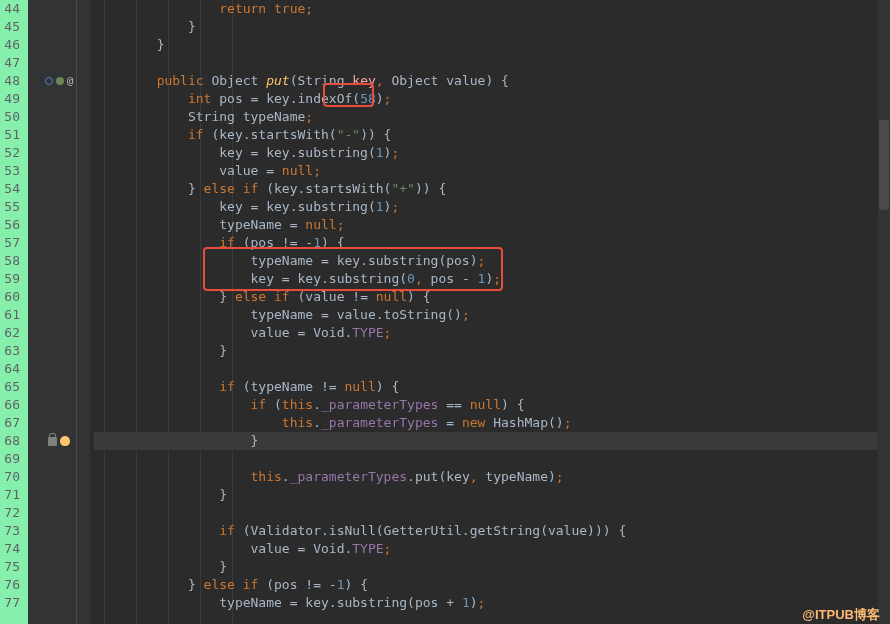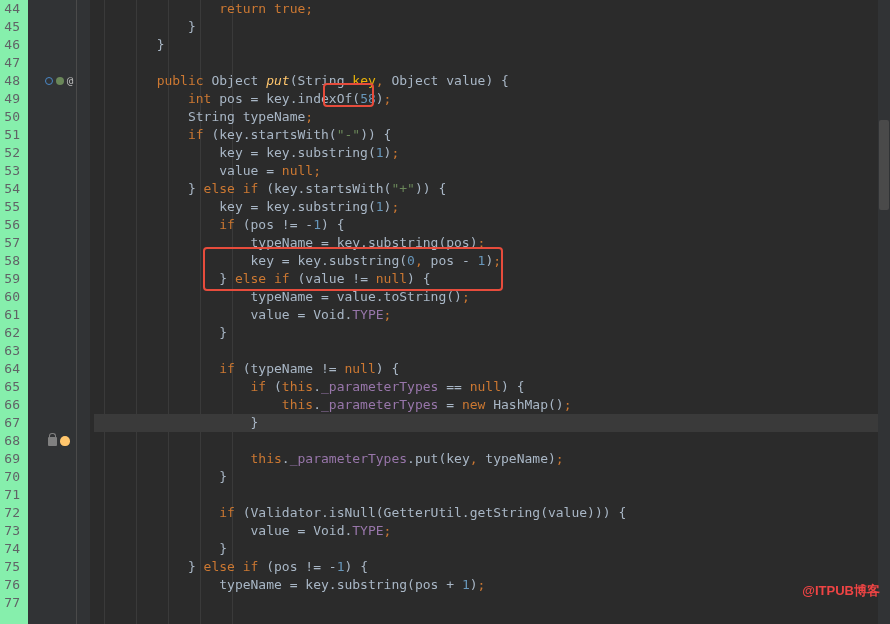--- a/index.html
+++ b/index.html
@@ -64,42 +64,42 @@
       position: relative;
     }
     .code-line.highlighted {
       background: #3a3a3a;
     }
     .kw { color: #cc7832; }
     .num { color: #6897bb; }
     .str { color: #6a8759; }
     .field { color: #9876aa; }
     .method { color: #ffc66d; font-style: italic; }
-    .param { color: #eab308; }
+    .param { color: #fca5a5; }
     .punct { color: #a9b7c6; }
     .semi { color: #cc7832; }
     .indent-guide {
       position: absolute;
       width: 1px;
       background: #3a3a3a;
       top: 0;
       bottom: 0;
     }
     .red-box {
       position: absolute;
       border: 2px solid #e74c3c;
       border-radius: 4px;
       pointer-events: none;
       z-index: 10;
     }
     .watermark {
       position: absolute;
-      bottom: 24px;
+      bottom: 0;
       right: 10px;
-      color: #ef4444;
+      color: #fdba74;
       font-family: sans-serif;
       font-size: 13px;
       font-weight: bold;
       z-index: 20;
     }
     .bulb-icon {
       width: 10px;
       height: 10px;
       background: #ffc66d;
       border-radius: 50% 50% 45% 45%;
@@ -254,20 +254,21 @@
       <div class="code-line">        <span class="punct">}</span></div>
       <div class="code-line"></div>
       <div class="code-line">        <span class="kw">public</span><span class="punct"> Object </span><span class="method">put</span><span class="punct">(String </span><span class="param">key</span><span class="semi">,</span><span class="punct"> Object value) {</span></div>
       <div class="code-line">            <span class="kw">int</span><span class="punct"> pos = key.indexOf(</span><span class="num">58</span><span class="punct">)</span><span class="semi">;</span></div>
       <div class="code-line">            <span class="punct">String typeName</span><span class="semi">;</span></div>
       <div class="code-line">            <span class="kw">if</span><span class="punct"> (key.startsWith(</span><span class="str">"-"</span><span class="punct">)) {</span></div>
       <div class="code-line">                <span class="punct">key = key.substring(</span><span class="num">1</span><span class="punct">)</span><span class="semi">;</span></div>
       <div class="code-line">                <span class="punct">value = </span><span class="kw">null</span><span class="semi">;</span></div>
       <div class="code-line">            <span class="punct">} </span><span class="kw">else if</span><span class="punct"> (key.startsWith(</span><span class="str">"+"</span><span class="punct">)) {</span></div>
       <div class="code-line">                <span class="punct">key = key.substring(</span><span class="num">1</span><span class="punct">)</span><span class="semi">;</span></div>
+      <div class="code-line">                <span class="punct">typeName = </span><span class="kw">null</span><span class="semi">;</span></div>
       <div class="code-line">                <span class="kw">if</span><span class="punct"> (pos != -</span><span class="num">1</span><span class="punct">) {</span></div>
       <div class="code-line">                    <span class="punct">typeName = key.substring(pos)</span><span class="semi">;</span></div>
       <div class="code-line">                    <span class="punct">key = key.substring(</span><span class="num">0</span><span class="semi">,</span><span class="punct"> pos - </span><span class="num">1</span><span class="punct">)</span><span class="semi">;</span></div>
       <div class="code-line">                <span class="punct">} </span><span class="kw">else if</span><span class="punct"> (value != </span><span class="kw">null</span><span class="punct">) {</span></div>
       <div class="code-line">                    <span class="punct">typeName = value.toString()</span><span class="semi">;</span></div>
       <div class="code-line">                    <span class="punct">value = Void.</span><span class="field">TYPE</span><span class="semi">;</span></div>
       <div class="code-line">                <span class="punct">}</span></div>
       <div class="code-line"></div>
       <div class="code-line">                <span class="kw">if</span><span class="punct"> (typeName != </span><span class="kw">null</span><span class="punct">) {</span></div>
       <div class="code-line">                    <span class="kw">if</span><span class="punct"> (</span><span class="kw">this</span><span class="punct">.</span><span class="field">_parameterTypes</span><span class="punct"> == </span><span class="kw">null</span><span class="punct">) {</span></div>

